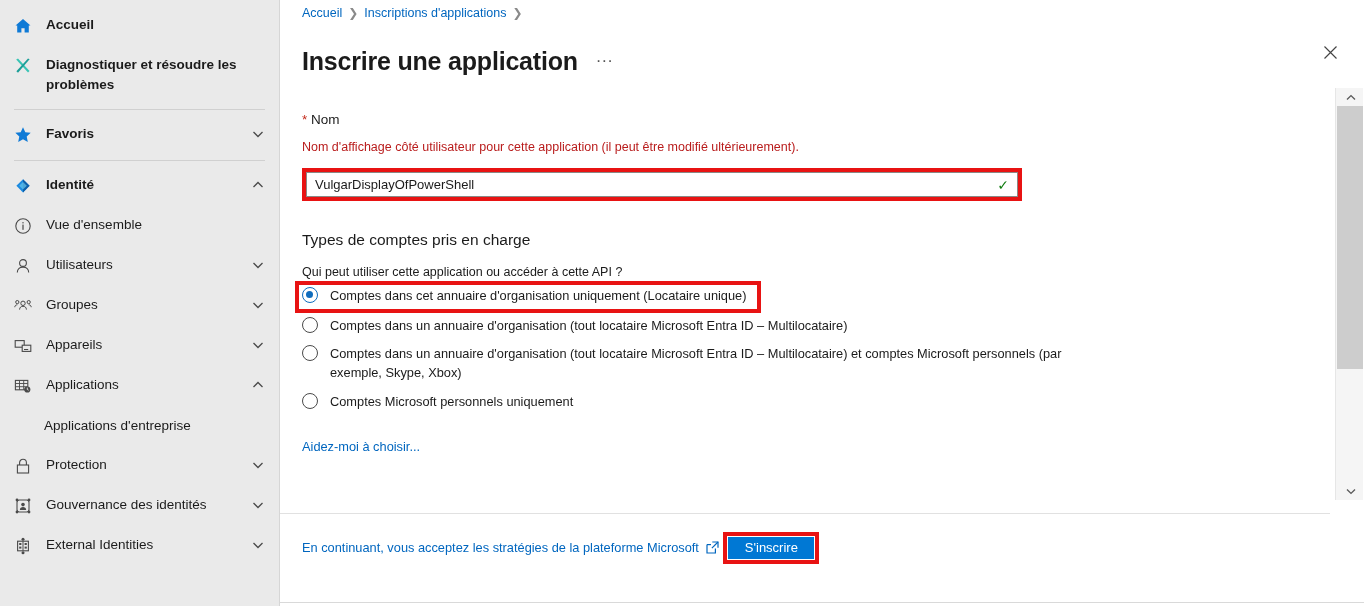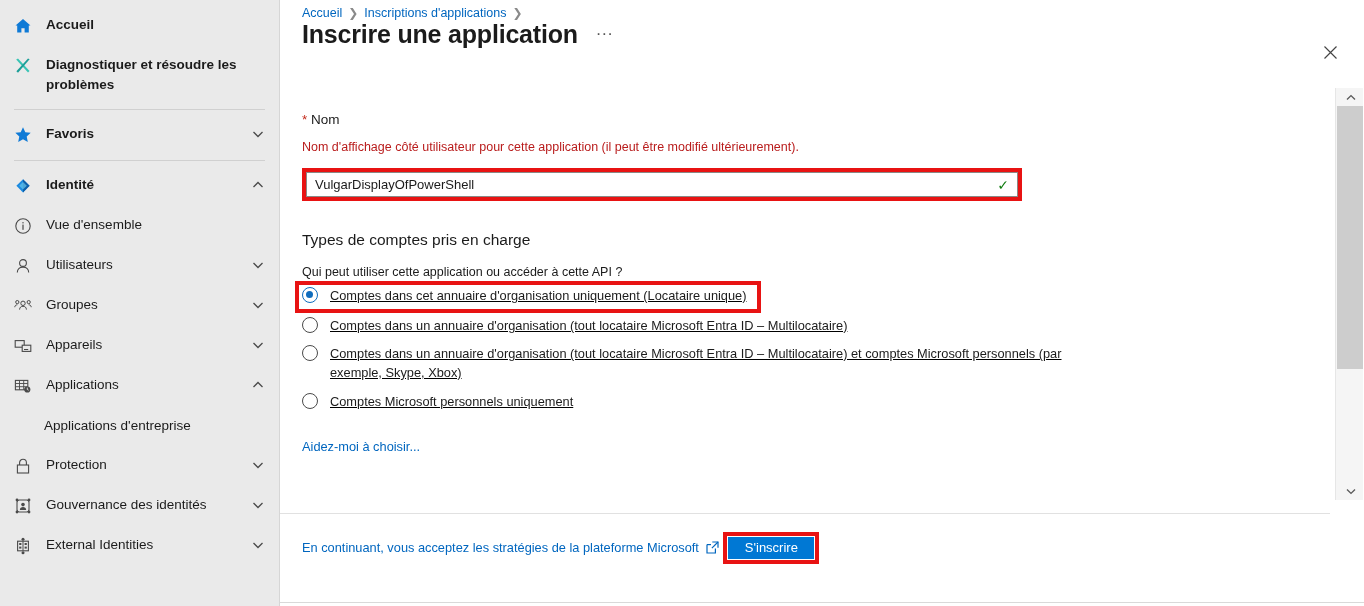--- a/index.html
+++ b/index.html
@@ -111,21 +111,21 @@
     text-decoration: none;
     cursor: pointer;
   }
   .breadcrumb .sep {
     color: #8a8a8a;
     font-size: 12px;
   }
 
   .title-row {
     position: absolute;
-    left: 22px; top: 20px;
+    left: 22px; top: 47px;
     display: flex;
     align-items: baseline;
     gap: 14px;
   }
   .page-title {
     font-size: 25px;
     font-weight: 600;
     color: #1b1b1b;
     letter-spacing: -0.2px;
   }
@@ -209,21 +209,21 @@
     font-size: 15.5px;
     color: #1b1b1b;
     margin-top: 30px;
   }
   .section-sub {
     font-size: 12.5px;
     color: #1b1b1b;
     margin-top: 16px;
   }
 
-  .radio-list { margin-top: 2px; text-decoration: underline; }
+  .radio-list { margin-top: 2px; }
   .radio-row {
     display: flex;
     align-items: flex-start;
     margin-bottom: 8px;
     position: relative;
     cursor: pointer;
     max-width: 790px;
   }
   .radio-row .rd {
     flex: 0 0 16px;

